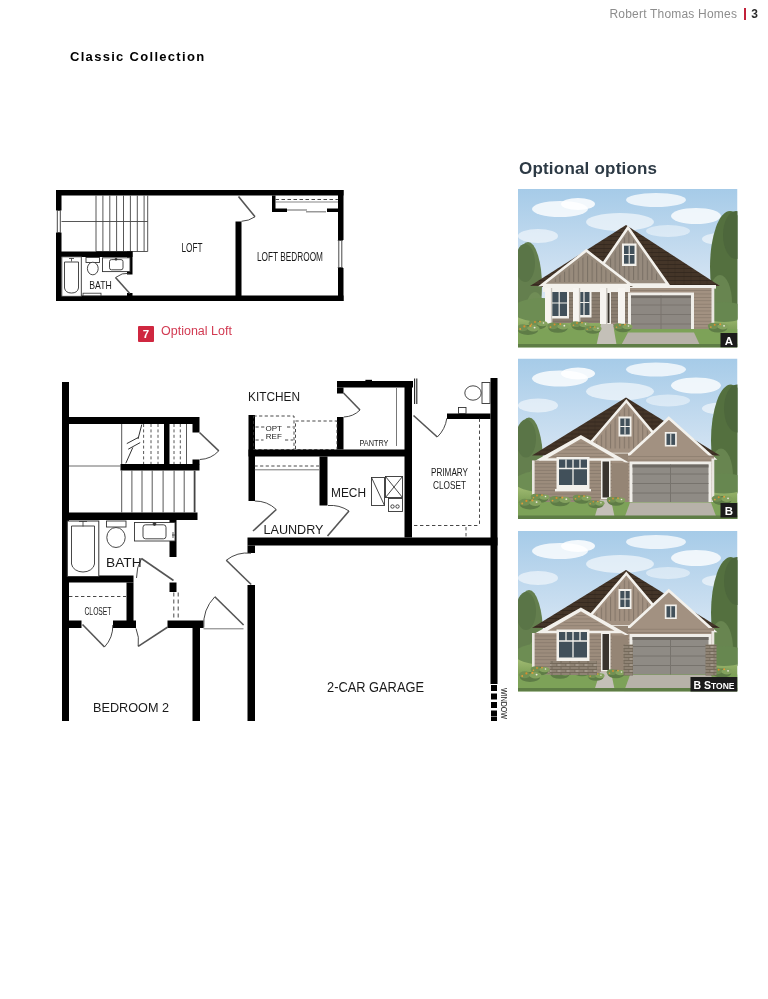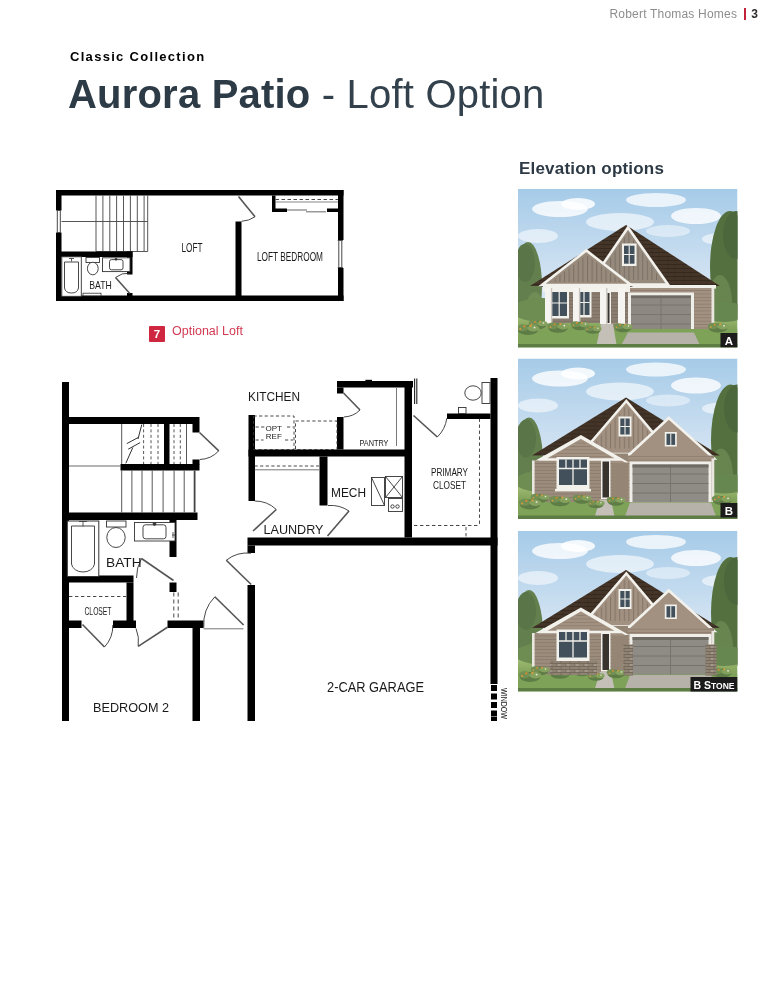--- a/index.html
+++ b/index.html
@@ -4,30 +4,29 @@
 <style>
 html,body{margin:0;padding:0;background:#fff}
 #page{position:relative;width:768px;height:999px;background:#fff;overflow:hidden;font-family:"Liberation Sans",sans-serif}
 #hdr{position:absolute;top:7px;right:10px;font-size:12px;color:#8d8d8d;letter-spacing:.2px}
 #hdr b{color:#2b2b2b;font-weight:bold}
 #hdr .bar{display:inline-block;width:2px;height:12px;background:#c2213a;margin:0 5px -2px 7px}
 #cc{position:absolute;left:70px;top:49px;font-size:13px;font-weight:bold;color:#000000;letter-spacing:1.3px}
 #title{position:absolute;left:68px;top:72px;font-size:40px;color:#33414d;letter-spacing:.2px}
 #title b{font-weight:bold;color:#2d3b47}
 #elevttl{position:absolute;left:519px;top:159px;font-size:17px;font-weight:bold;color:#2d3a45;letter-spacing:.2px}
-#optloft{position:absolute;left:149px;top:324px;font-size:12.5px;color:#d23a52}
+#optloft{position:absolute;left:138px;top:324px;font-size:12.5px;color:#d23a52}
 #optloft .box{display:inline-block;width:16px;height:16px;background:#cf2740;color:#fff;font-weight:bold;font-size:11.5px;text-align:center;line-height:16px;vertical-align:-3px;margin-right:7px;border-radius:1px}
 </style>
 </head>
 <body>
 <div id="page">
 <div id="hdr">Robert Thomas Homes<span class="bar"></span><b>3</b></div>
 <div id="cc">Classic Collection</div>
-<div id="title"><b>Aurora Patio</b> - Loft Option</div>
-<div id="elevttl">Elevation options</div>
+<div id="elevttl">Optional options</div>
 <div id="optloft"><span class="box">7</span>Optional Loft</div>
 
 <svg width="768" height="999" viewBox="0 0 768 999" style="position:absolute;left:0;top:0" xmlns="http://www.w3.org/2000/svg">
 <defs>
 <linearGradient id="skyg" x1="0" y1="0" x2="0" y2="1">
 <stop offset="0" stop-color="#a6cbe8"></stop>
           <stop offset="0.5" stop-color="#cde0f1"></stop>
           <stop offset="1" stop-color="#edf3f8"></stop>
 </linearGradient>
 <linearGradient id="grassg" x1="0" y1="0" x2="0" y2="1">

